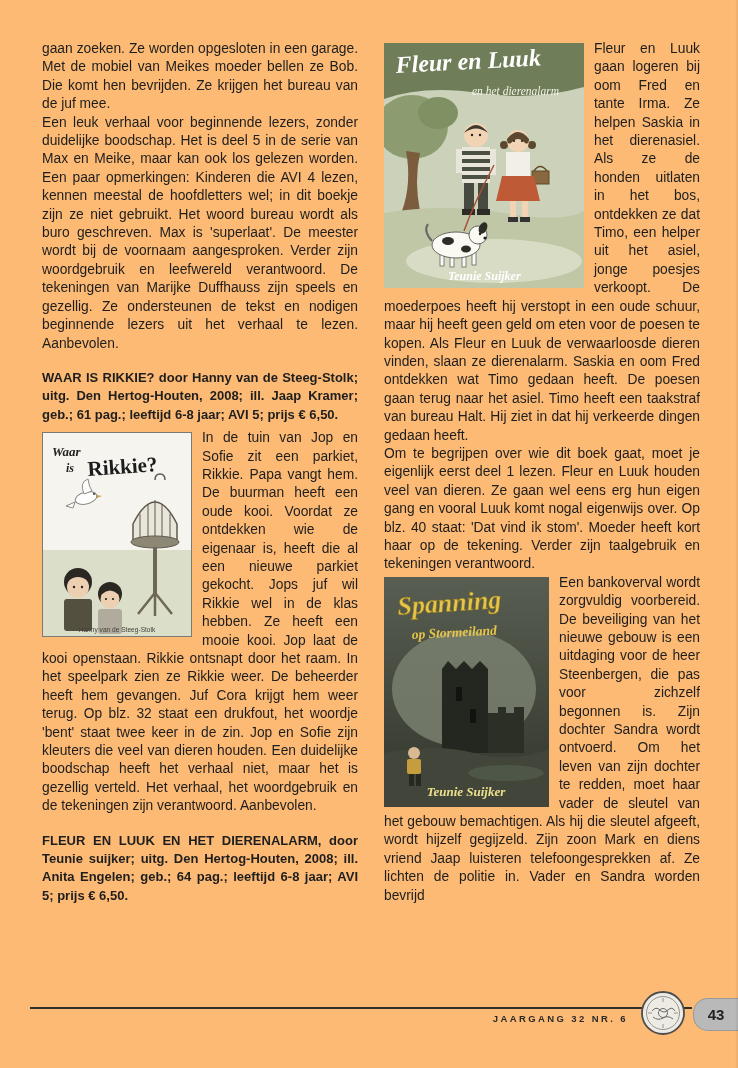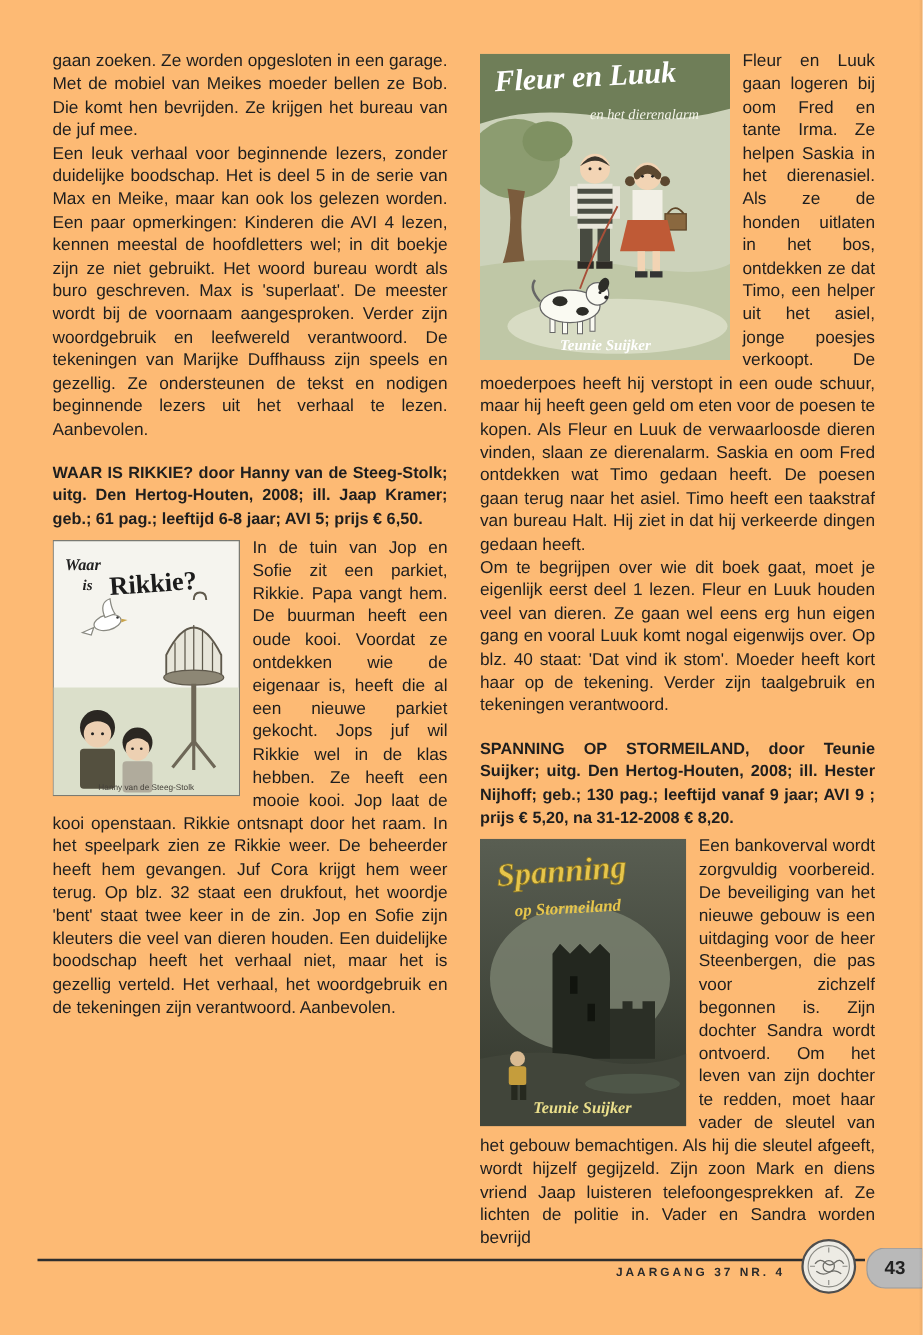--- a/index.html
+++ b/index.html
@@ -115,20 +115,21 @@
 
             <text x="10" y="24" font-size="13" font-weight="bold" font-style="italic" fill="#222" font-family="Liberation Serif, serif">Waar</text>
             <text x="24" y="40" font-size="12" font-weight="bold" font-style="italic" fill="#222" font-family="Liberation Serif, serif">is</text>
             <text x="46" y="44" font-size="21" font-weight="bold" fill="#1c1c1c" transform="rotate(-4 46 44)" font-family="Liberation Serif, serif">Rikkie?</text>
             <text x="75" y="200" text-anchor="middle" font-size="6.6" fill="#44403a">Hanny van de Steeg-Stolk</text>
           </svg>
         </figure>
         <p class="body">In de tuin van Jop en Sofie zit een parkiet, Rikkie. Papa vangt hem. De buurman heeft een oude kooi. Voordat ze ontdekken wie de eigenaar is, heeft die al een nieuwe parkiet gekocht. Jops juf wil Rikkie wel in de klas hebben. Ze heeft een mooie kooi. Jop laat de kooi openstaan. Rikkie ontsnapt door het raam. In het speelpark zien ze Rikkie weer. De beheerder heeft hem gevangen. Juf Cora krijgt hem weer terug. Op blz. 32 staat een drukfout, het woordje 'bent' staat twee keer in de zin. Jop en Sofie zijn kleuters die veel van dieren houden. Een duidelijke boodschap heeft het verhaal niet, maar het is gezellig verteld. Het verhaal, het woordgebruik en de tekeningen zijn verantwoord. Aanbevolen.</p>
       </div>
 
+      <h3 class="review-head">FLEUR EN LUUK EN HET DIERENALARM, door Teunie suijker; uitg. Den Hertog-Houten, 2008; ill. Anita Engelen; geb.; 64 pag.; leeftijd 6-8 jaar; AVI 5; prijs € 6,50.</h3>
     </div>
 
     <div class="col">
 
       <div class="review-body">
         <figure class="cover">
           <svg width="200" height="245" viewBox="0 0 200 245" xmlns="http://www.w3.org/2000/svg">
             <rect width="200" height="245" fill="#ccd2ba"></rect>
             <path d="M0,0 H200 V44 Q150,58 95,50 Q40,42 0,56 Z" fill="#6f7e58"></path>
 
@@ -193,21 +194,20 @@
 
             <text x="12" y="30" font-size="24" font-weight="bold" font-style="italic" fill="#ffffff" transform="rotate(-3 12 30)" font-family="Liberation Serif, serif">Fleur en Luuk</text>
             <text x="88" y="52" font-size="11.5" font-style="italic" fill="#f4f4ea" font-family="Liberation Serif, serif">en het dierenalarm</text>
             <text x="64" y="237" font-size="12" font-weight="bold" font-style="italic" fill="#ffffff" font-family="Liberation Serif, serif">Teunie Suijker</text>
           </svg>
         </figure>
         <p class="body">Fleur en Luuk gaan logeren bij oom Fred en tante Irma. Ze helpen Saskia in het dierenasiel. Als ze de honden uitlaten in het bos, ontdekken ze dat Timo, een helper uit het asiel, jonge poesjes verkoopt. De moederpoes heeft hij verstopt in een oude schuur, maar hij heeft geen geld om eten voor de poesen te kopen. Als Fleur en Luuk de verwaarloosde dieren vinden, slaan ze dierenalarm. Saskia en oom Fred ontdekken wat Timo gedaan heeft. De poesen gaan terug naar het asiel. Timo heeft een taakstraf van bureau Halt. Hij ziet in dat hij verkeerde dingen gedaan heeft.</p>
       </div>
       <p class="body">Om te begrijpen over wie dit boek gaat, moet je eigenlijk eerst deel 1 lezen. Fleur en Luuk houden veel van dieren. Ze gaan wel eens erg hun eigen gang en vooral Luuk komt nogal eigenwijs over. Op blz. 40 staat: 'Dat vind ik stom'. Moeder heeft kort haar op de tekening. Verder zijn taalgebruik en tekeningen verantwoord.</p>
 
-      <h3 class="review-head">SPANNING OP STORMEILAND, door Teunie Suijker; uitg. Den Hertog-Houten, 2008; ill. Hester Nijhoff; geb.; 130 pag.; leeftijd vanaf 9 jaar; AVI 9 ; prijs € 5,20, na 31-12-2008 € 8,20.</h3>
 
       <div class="review-body">
         <figure class="cover">
           <svg width="165" height="230" viewBox="0 0 165 230" xmlns="http://www.w3.org/2000/svg">
             <defs>
               <linearGradient id="stormbg" x1="0" y1="0" x2="0" y2="1">
                 <stop offset="0" stop-color="#595e52"></stop>
                 <stop offset="1" stop-color="#31352b"></stop>
               </linearGradient>
             </defs>
@@ -236,21 +236,21 @@
           </svg>
         </figure>
         <p class="body">Een bankoverval wordt zorgvuldig voorbereid. De beveiliging van het nieuwe gebouw is een uitdaging voor de heer Steenbergen, die pas voor zichzelf begonnen is. Zijn dochter Sandra wordt ontvoerd. Om het leven van zijn dochter te redden, moet haar vader de sleutel van het gebouw bemachtigen. Als hij die sleutel afgeeft, wordt hijzelf gegijzeld. Zijn zoon Mark en diens vriend Jaap luisteren telefoongesprekken af. Ze lichten de politie in. Vader en Sandra worden bevrijd</p>
       </div>
 
     </div>
   </div>
 
   <div class="footer-line"></div>
   <div class="footer-date">DECEMBER 2008</div>
-  <div class="footer-volume">JAARGANG 37 NR. 4</div>
+  <div class="footer-volume">JAARGANG 32 NR. 6</div>
   <div class="footer-logo">
     <svg width="46" height="46" viewBox="0 0 46 46" xmlns="http://www.w3.org/2000/svg">
       <circle cx="23" cy="23" r="21" fill="#edebe4" stroke="#4e4e4e" stroke-width="1.8"></circle>
       <circle cx="23" cy="23" r="16.5" fill="none" stroke="#8a8a84" stroke-width="0.9"></circle>
       <path d="M12,21 q4,-5 8,-1 q4,4 8,0 q4,-4 7,1" fill="none" stroke="#6d6d68" stroke-width="1"></path>
       <path d="M13,27 q5,4 10,1 q5,-3 10,1" fill="none" stroke="#6d6d68" stroke-width="1"></path>
       <circle cx="23" cy="23" r="4.5" fill="none" stroke="#6d6d68" stroke-width="1"></circle>
       <path d="M23,8 V12 M23,34 V38 M8,23 H12 M34,23 H38" stroke="#8a8a84" stroke-width="0.9"></path>
     </svg>
   </div>

